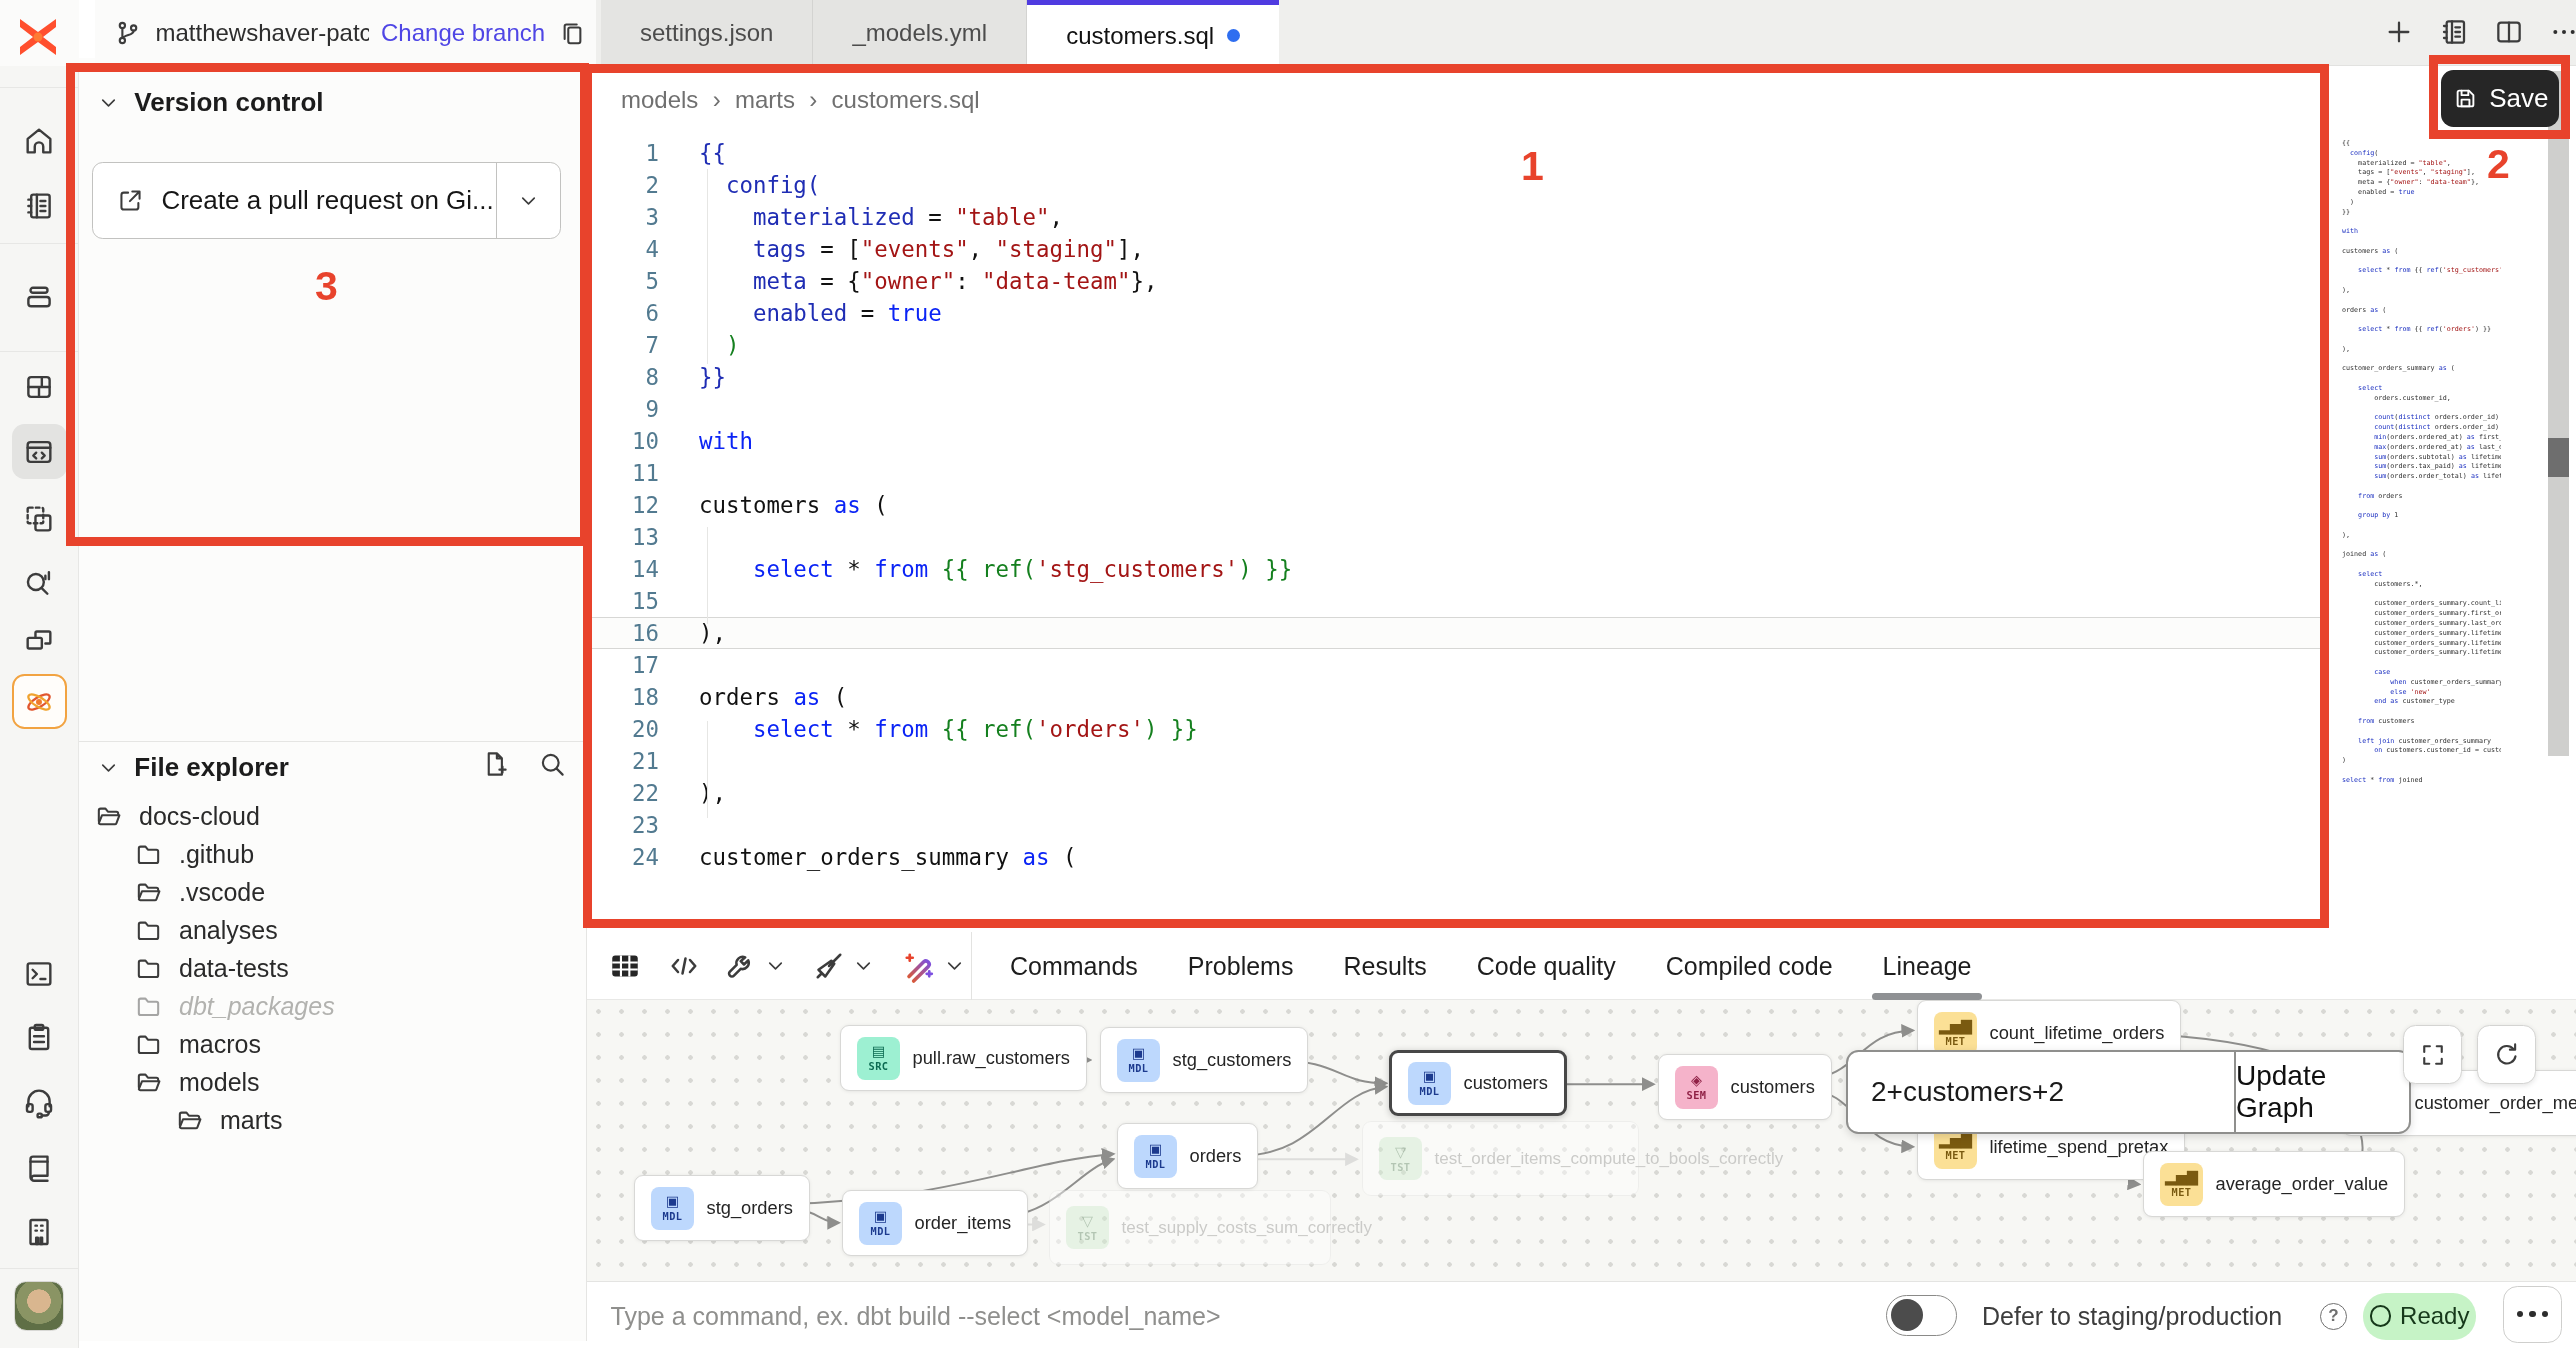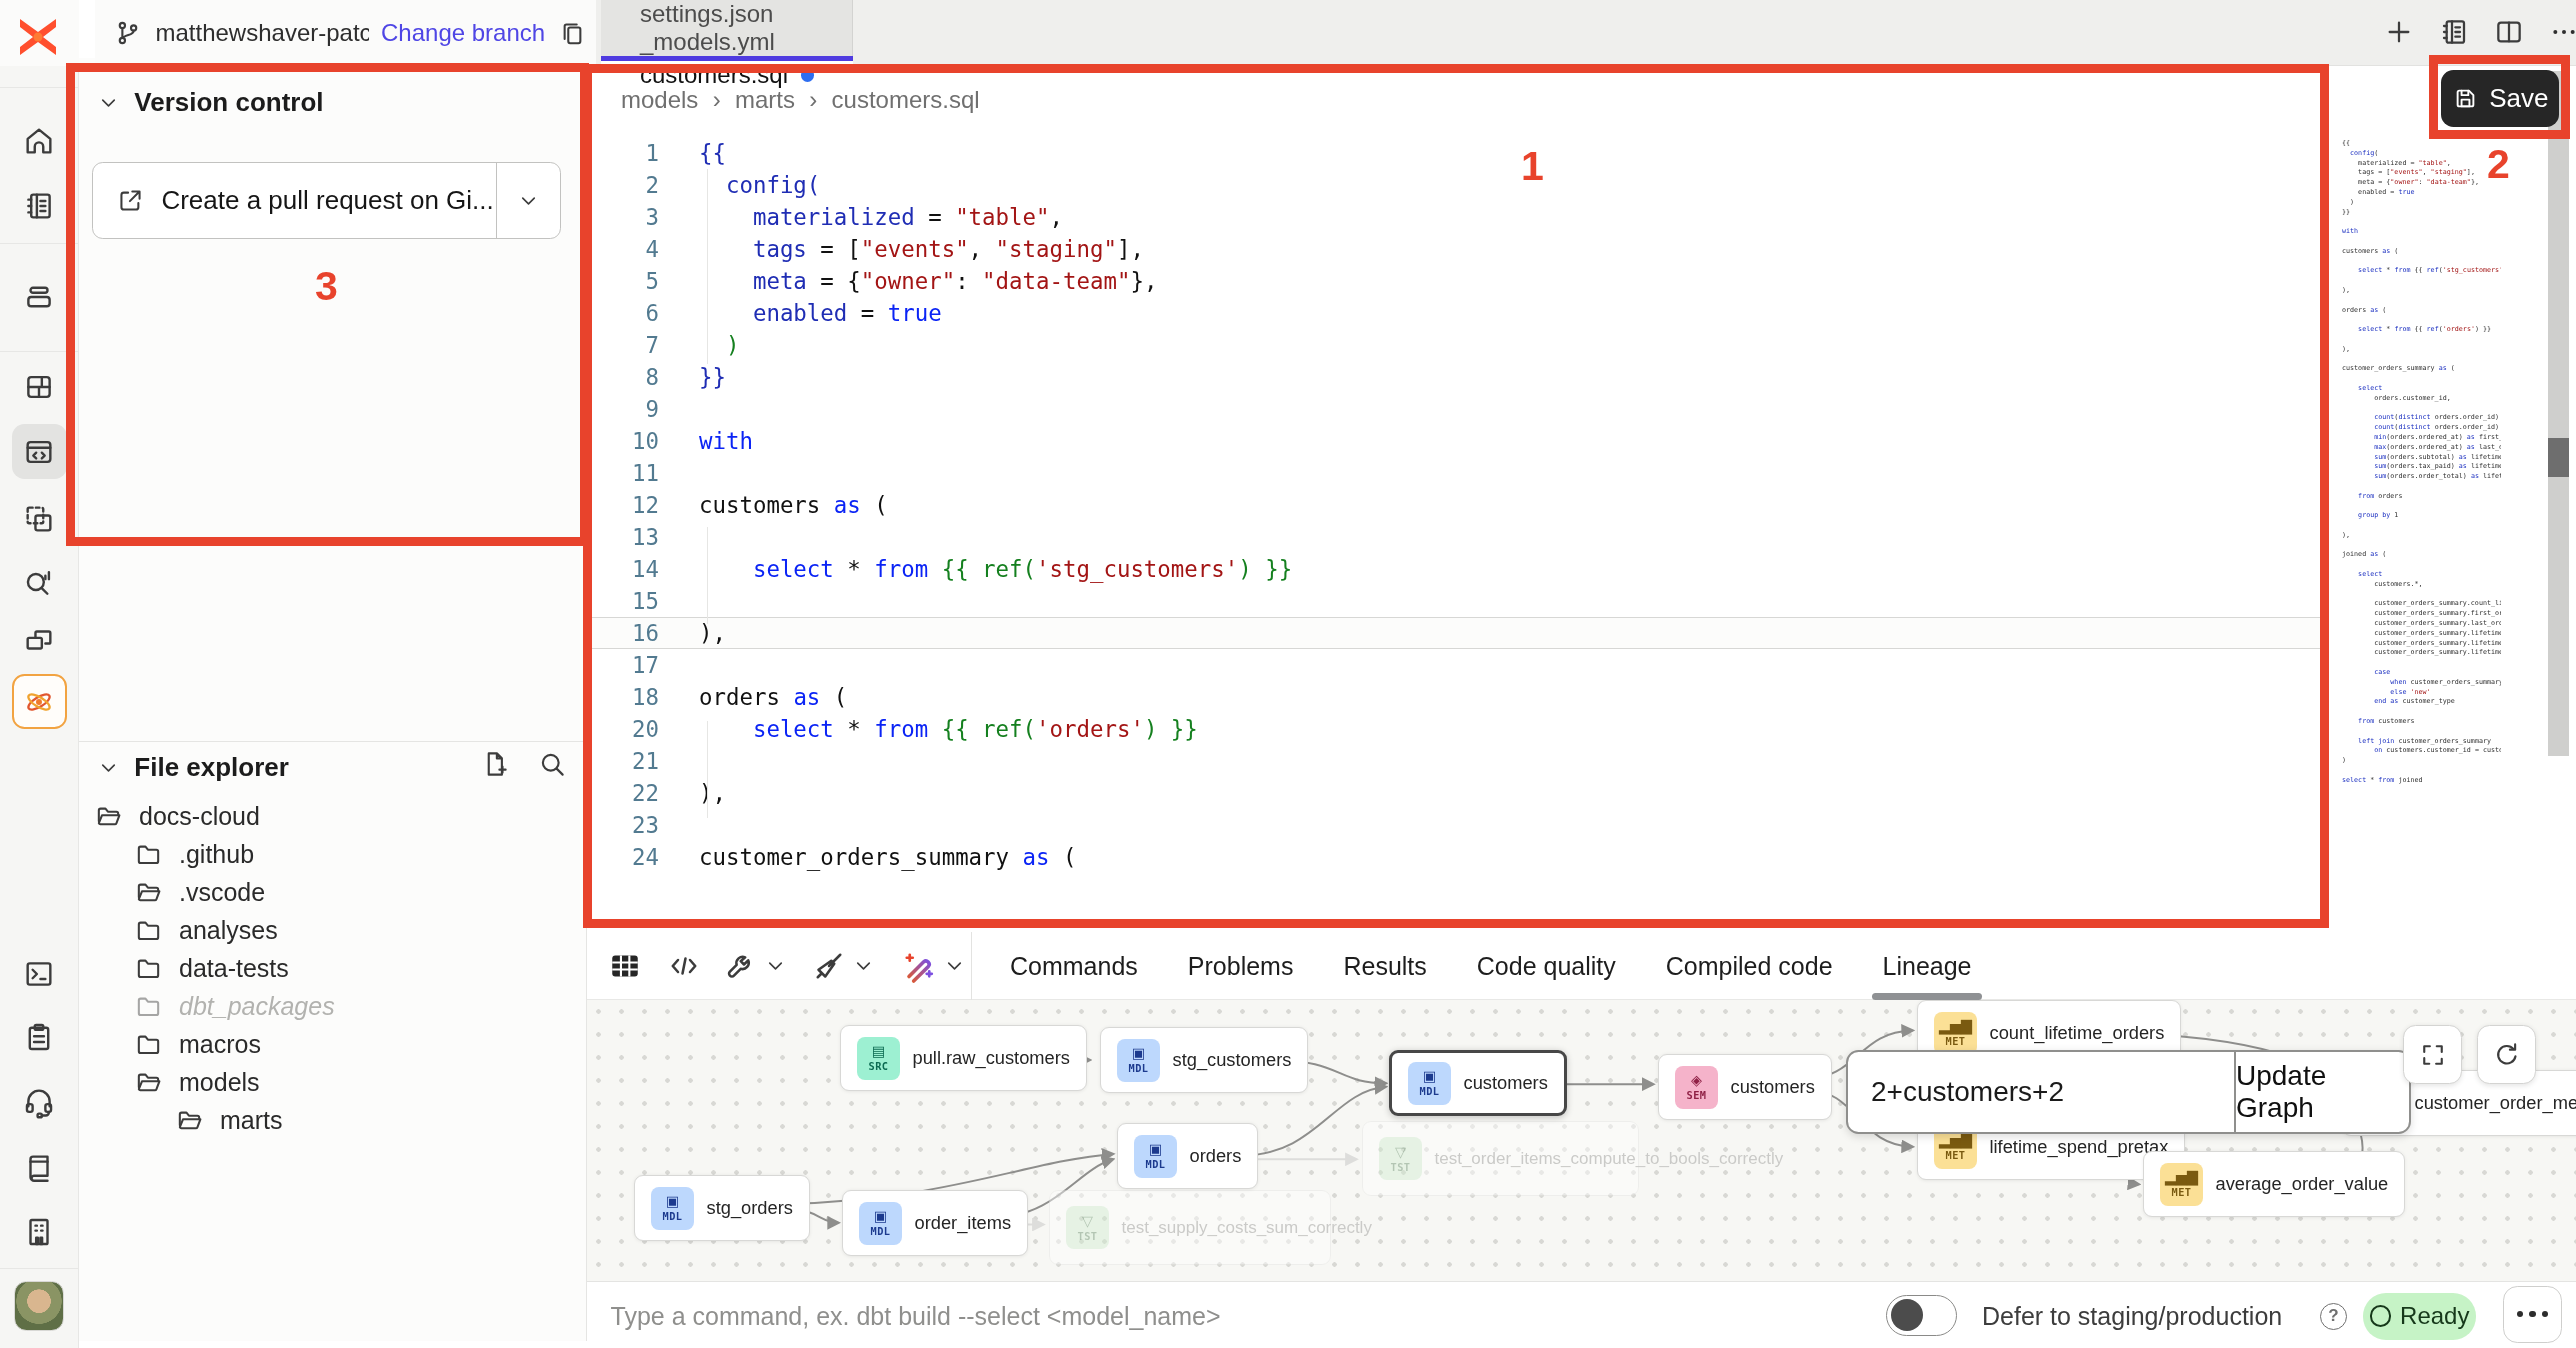--- a/index.html
+++ b/index.html
@@ -19,21 +19,21 @@
   .avatar { position:absolute; left:14.3px; top:1281px; width:50px; height:50px; border-radius:12.5px;
      background: radial-gradient(circle at 50% 40%, #d9b68f 0 31%, #8a9464 32% 60%, #5f6f46 61%); border:0.9px solid #d8d8d5; }
   .icon-stroke { stroke:#3c3c3c; stroke-width:1.7; fill:none; stroke-linecap:round; stroke-linejoin:round; }
 
   
   #topbar { position:absolute; left:95px; top:0; width:2497px; height:66px; background:#efefed; border-bottom:0.9px solid #e2e2e0; z-index:15; }
   #branch-area { position:absolute; left:0; top:0; width:501px; height:66px; background:#fbfbfa; display:flex; align-items:center; gap:12.5px; padding-left:18px; }
   #branch-area svg { width:30px; height:30px; flex:none; }
   .branch-name { font-size:24px; color:#2e2e2e; max-width:213px; overflow:hidden; white-space:nowrap; }
   .change-branch { font-size:24px; color:#4f46e5; font-weight:500; white-space:nowrap; }
-  #editor-tabs { position:absolute; left:506px; top:0; height:66px; display:flex;flex-direction:column; }
+  #editor-tabs { position:absolute; left:506px; top:0; height:66px; display:flex; }
   .tab { height:66px; padding:0 39px; display:flex; align-items:center; gap:12.5px; font-size:24px; color:#4c4c4c;
          background:#e4e4e2; border-right:0.9px solid #d3d3d1; }
   .tab.active { background:#fff; color:#111; border-top:5.4px solid #4f3be0; border-right:none; padding-top:0; }
   .dirty { width:13.4px; height:13.4px; border-radius:50%; background:#2e6ef0; }
   #topbar-actions { position:absolute; right:12.5px; top:0; height:66px; display:flex; align-items:center; gap:23px; }
   #topbar-actions .tb-btn svg { width:32px; height:32px; }
 
   
   #sidebar { position:absolute; left:79px; top:58px; width:508px; height:1283px; background:#fcfcfb; border-right:0.9px solid #e5e5e3; z-index:5; }
   .panel-header { position:absolute; left:18px; display:flex; align-items:center; gap:14.3px; }

